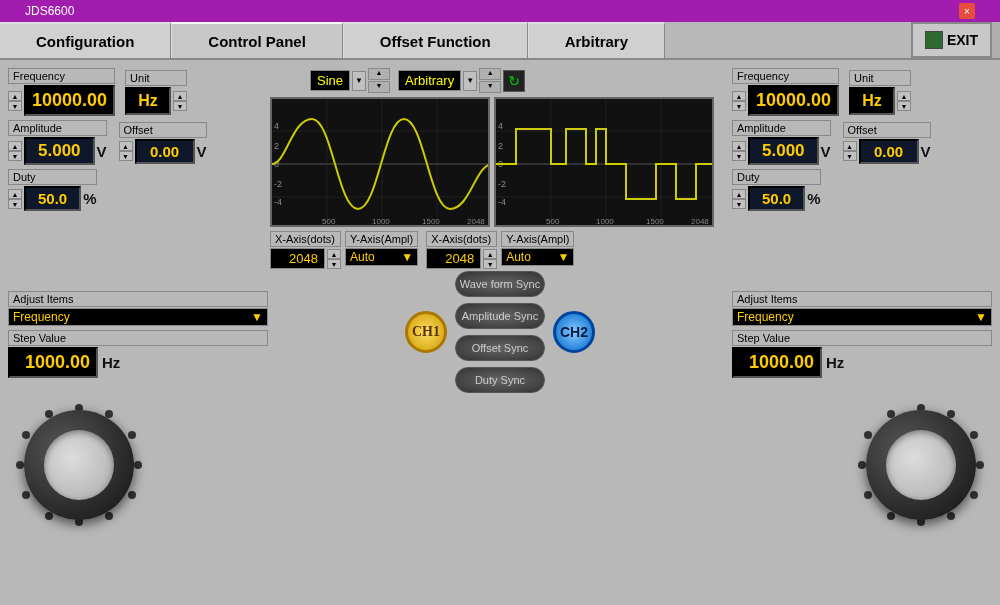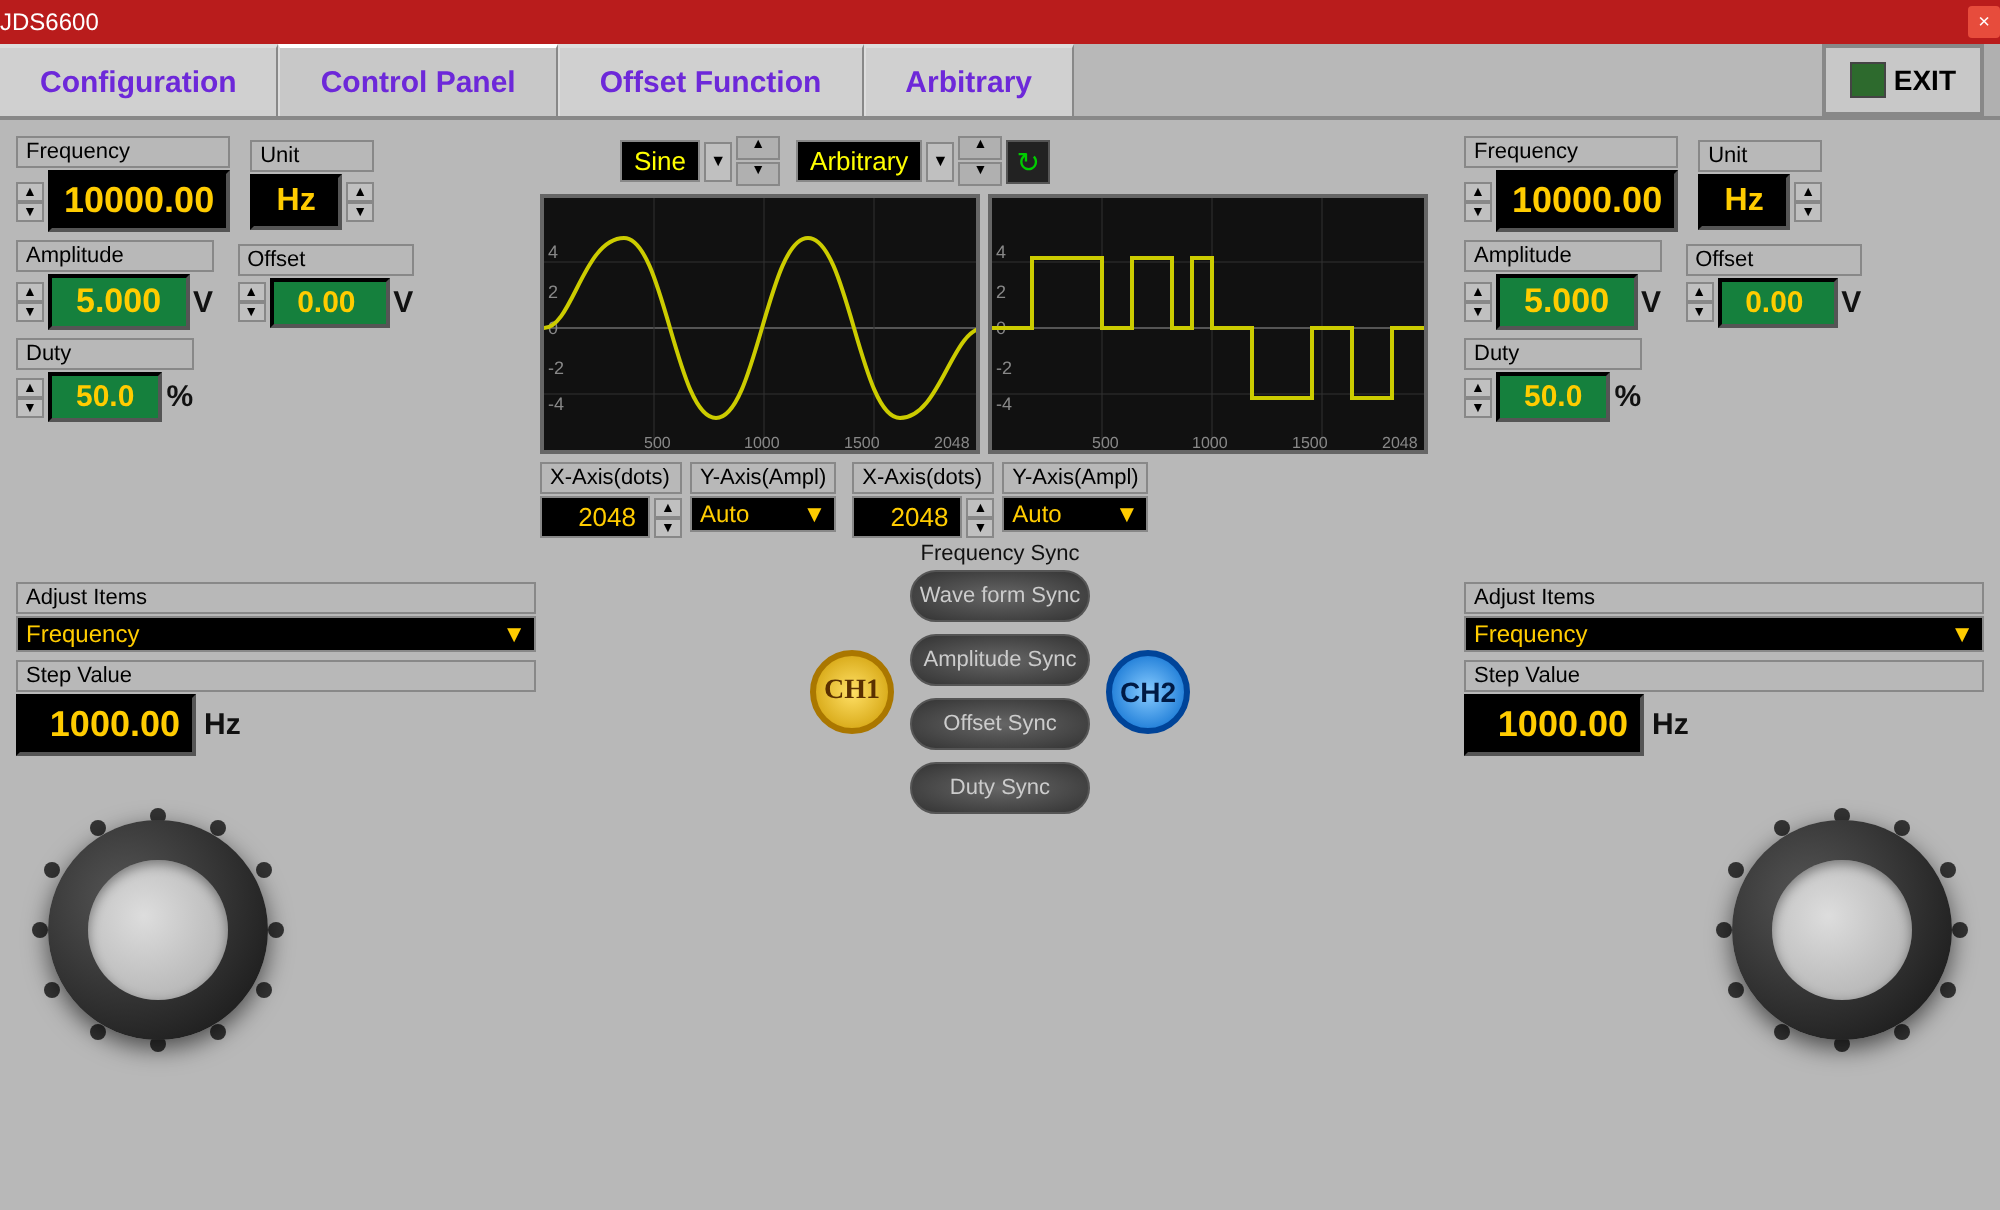--- a/index.html
+++ b/index.html
@@ -5,26 +5,26 @@
     * { box-sizing: border-box; margin: 0; padding: 0; }
     body {
       width: 1000px;
       height: 605px;
       background: #c0c0c0;
       font-family: Arial, sans-serif;
       font-size: 12px;
       overflow: hidden;
     }
     .title-bar {
-      background: #b91c1c;
+      background: #a21caf;
       color: white;
       height: 22px;
       display: flex;
       align-items: center;
-      padding: 0 0;
+      padding: 0 25px;
       font-size: 12px;
     }
     .title-bar-title { flex: 1; }
     .title-bar-close {
       width: 16px; height: 16px;
       background: #e74c3c;
       border-radius: 2px;
       display: flex; align-items: center; justify-content: center;
       cursor: pointer;
       font-size: 10px;
@@ -37,27 +37,27 @@
     }
     
     .nav-tabs {
       display: flex;
       align-items: stretch;
       height: 38px;
       background: #b0b0b0;
       border-bottom: 2px solid #888;
     }
     .nav-tab {
-      padding: 0 20px;
+      padding: 0 36px;
       display: flex;
       align-items: center;
       justify-content: center;
       font-size: 15px;
       font-weight: bold;
-      color: #6d28d9;
+      color: #000000;
       cursor: pointer;
       border-right: 1px solid #888;
       background: #d0d0d0;
       border-top: 2px solid #ddd;
       border-left: 1px solid #ddd;
     }
     .nav-tab.active {
       background: #c8c8c8;
       border-top: 2px solid #fff;
     }
@@ -86,25 +86,25 @@
       color: #ffcc00;
       font-size: 18px;
       font-weight: bold;
       text-align: right;
       padding: 3px 6px;
       border: 2px inset #555;
       display: inline-block;
       min-width: 90px;
     }
     .display-box-sm {
-      background: #15803d;
+      background: #0f172a;
       color: #ffcc00;
       font-size: 15px;
       font-weight: bold;
-      text-align: left;
+      text-align: center;
       padding: 2px 12px;
       border: 2px inset #555;
       display: inline-block;
       min-width: 55px;
     }
     .unit-label {
       font-size: 15px;
       font-weight: bold;
       color: #111;
     }
@@ -522,23 +522,20 @@
           <div class="labeled-field">
             <span class="border-label">Y-Axis(Ampl)</span>
             <div class="auto-select">
               <span>Auto</span>
               <span>▼</span>
             </div>
           </div>
         </div>
       </div>
 
-      <div style="text-align:center; font-size:11px; color:#111; margin:2px 0;">
-        <span>Frequency Sync</span>
-      </div>
 
       <div style="display:flex; align-items:center; justify-content:center; gap:8px; margin-top:2px;">
 
         <div class="ch-btn ch1-btn">CH1</div>
 
         <div style="display:flex; flex-direction:column; gap:6px; align-items:flex-start;">
           <div class="sync-btn">
             <span>Wave form Sync</span>
           </div>
           <div class="sync-btn">

